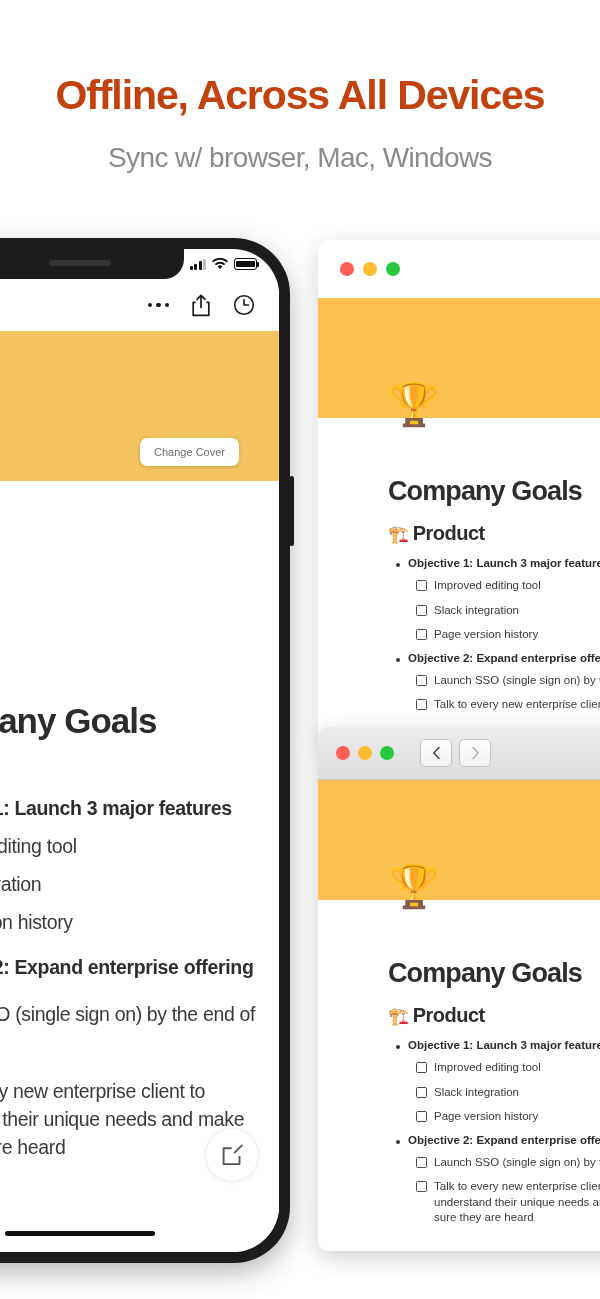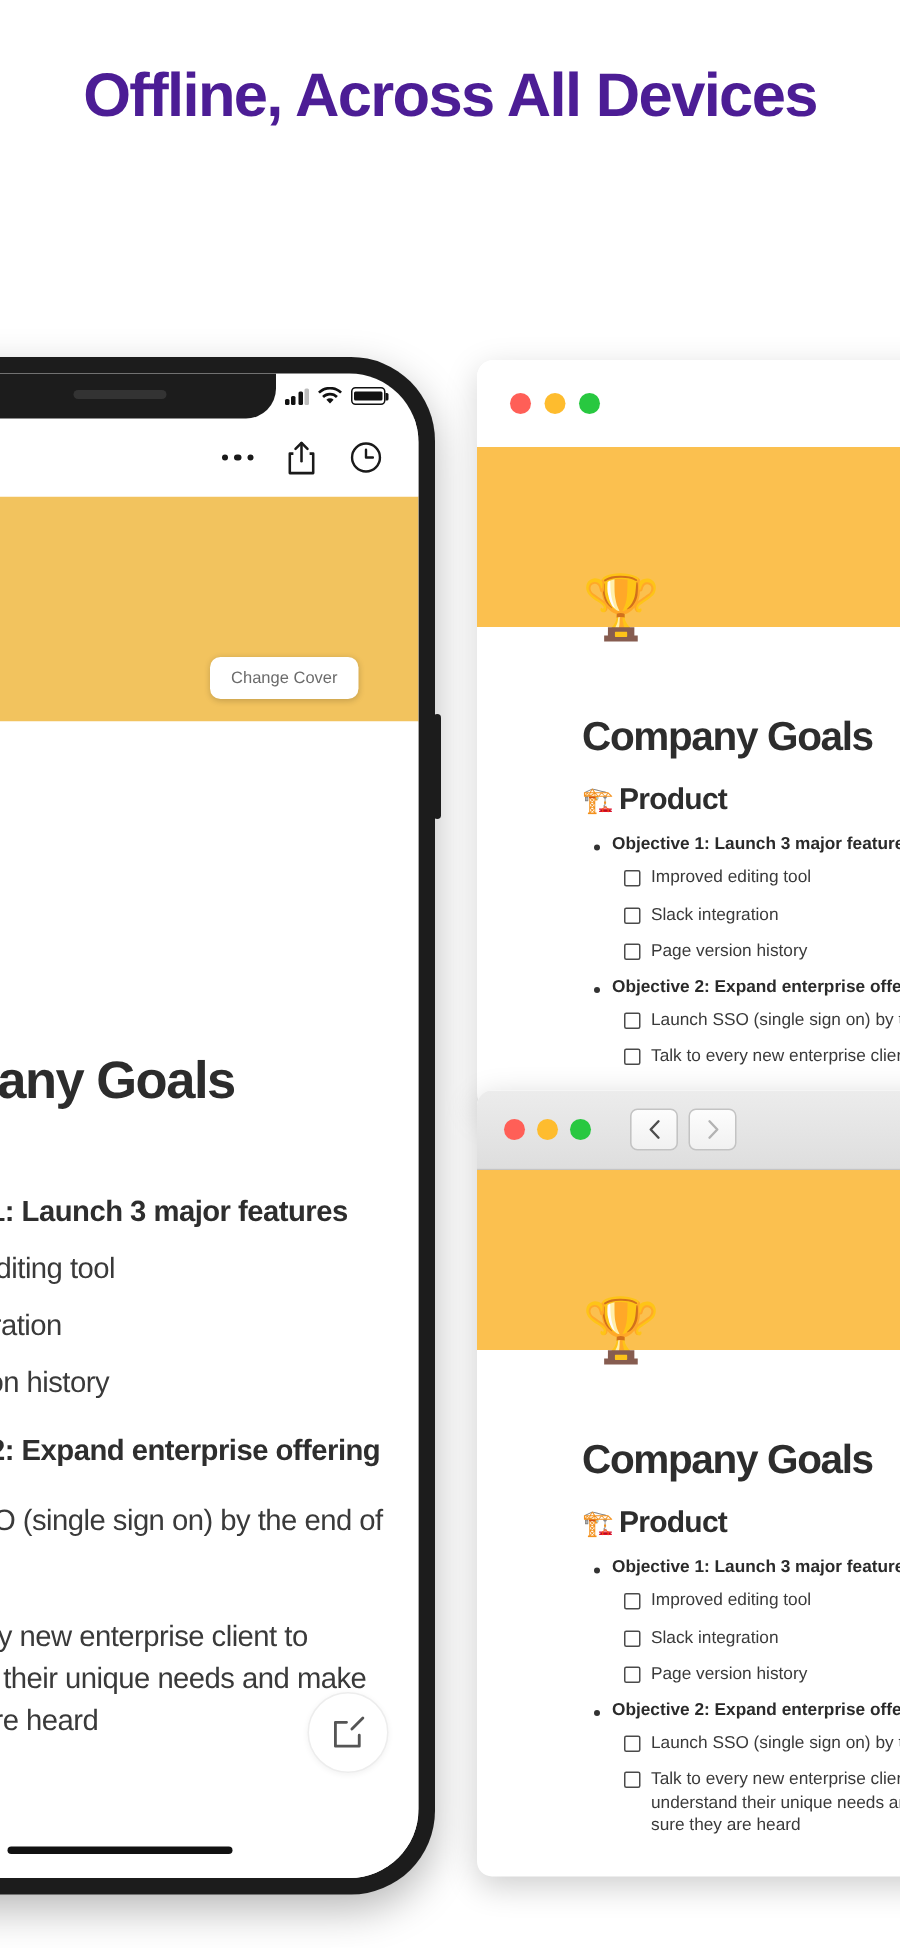--- a/index.html
+++ b/index.html
@@ -7,22 +7,22 @@
     width: 600px; height: 1299px;
     background: #ffffff;
     font-family: "Liberation Sans", sans-serif;
     overflow: hidden;
   }
   #stage { position: relative; width: 600px; height: 1299px; background: #fff; overflow: hidden; }
 
   
   .hero { position: absolute; left: 0; top: 0; width: 600px; text-align: center; }
   .hero-title {
-    font-size: 41px; font-weight: bold; color: #4c1d95;
-    letter-spacing: -1.1px; line-height: 1; margin-top: 43px;
+    font-size: 41px; font-weight: bold; color: #c2410c;
+    letter-spacing: -1.1px; line-height: 1; margin-top: 75px;
   }
   .hero-sub {
     font-size: 28px; color: #8b8b8b; font-weight: normal;
     letter-spacing: -0.6px; margin-top: 26px;
   }
 
   
   .phone {
     position: absolute; left: -130px; top: 238px;
     width: 420px; height: 1025px;
@@ -170,20 +170,21 @@
   .w-check .txt { font-size: 11.5px; color: #3a3a3a; line-height: 1.35; }
   .nowrap { white-space: nowrap; }
 </style>
 </head>
 <body>
 
 <div id="stage">
 
   <div class="hero">
     <div class="hero-title">Offline, Across All Devices</div>
+    <div class="hero-sub">Sync w/ browser, Mac, Windows</div>
   </div>
 
   <div class="phone">
     <div class="phone-side-btn"></div>
     <div class="phone-screen">
 
       <div class="notch">
         <div class="notch-speaker"></div>
       </div>
 

